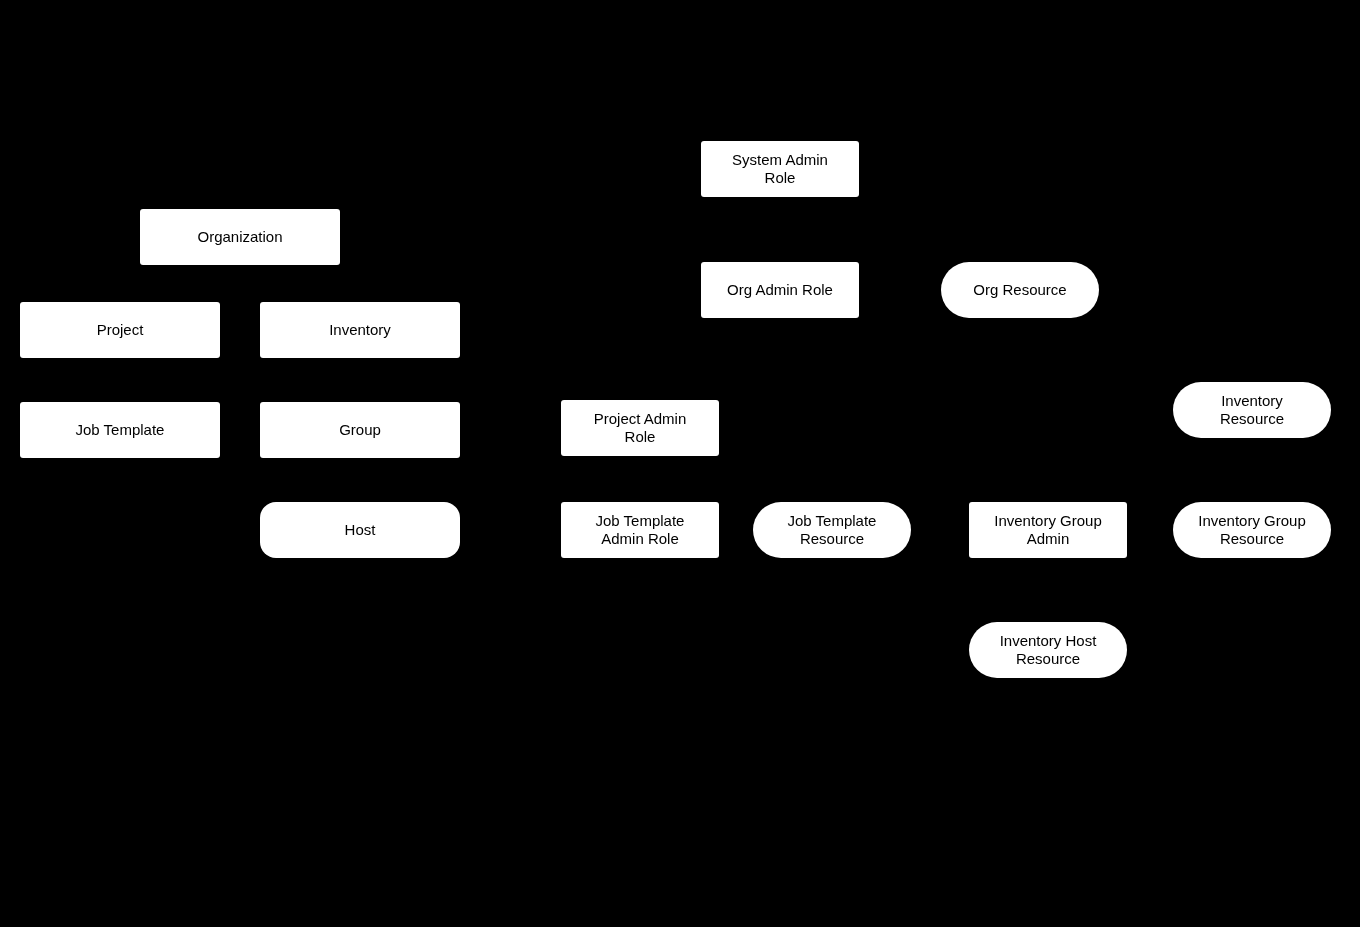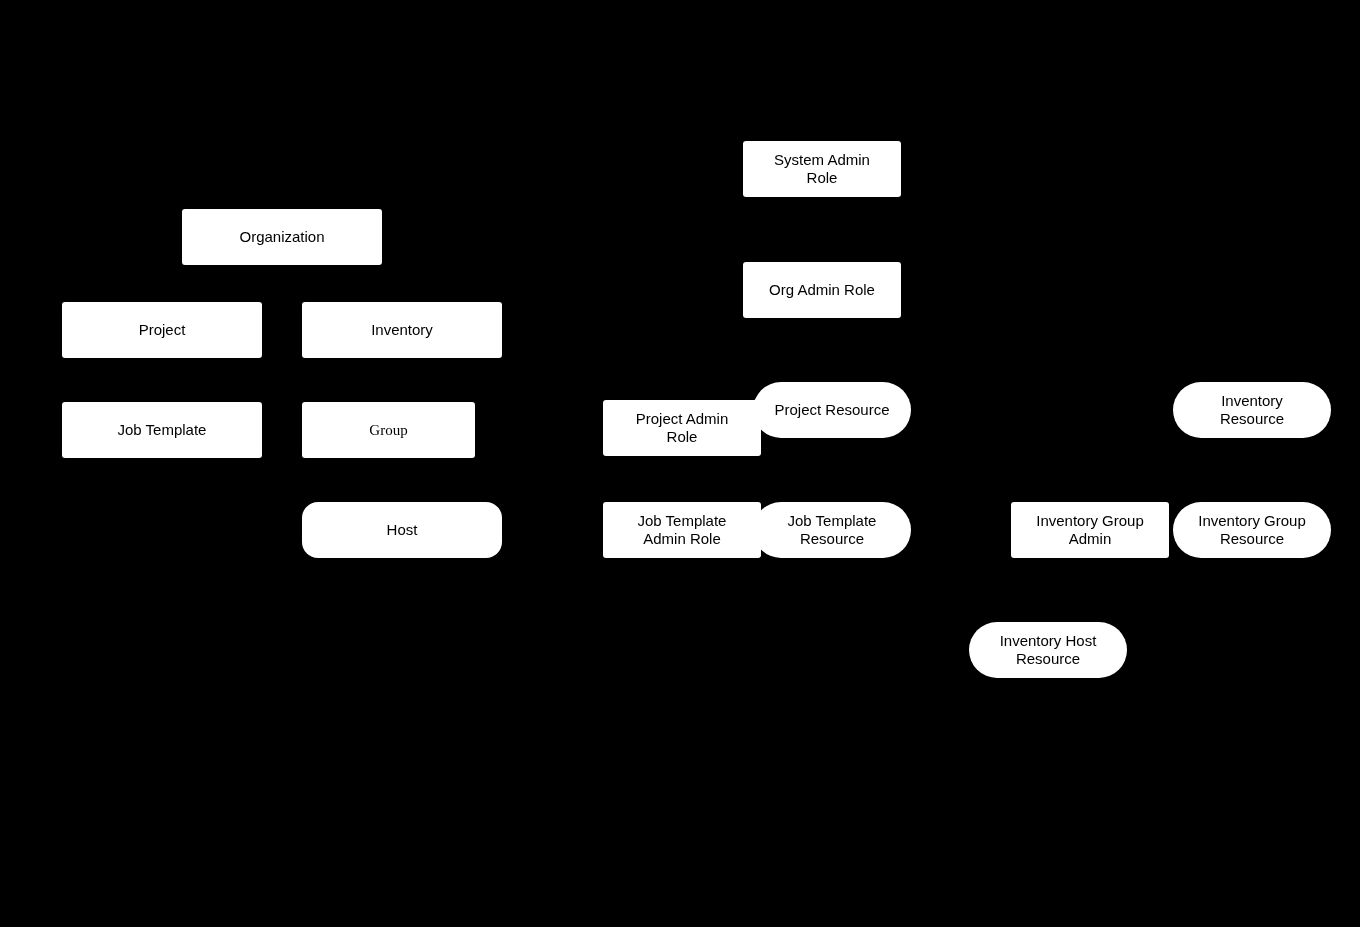--- a/index.html
+++ b/index.html
@@ -24,42 +24,41 @@
     align-items: center;
     justify-content: center;
     text-align: center;
     line-height: 1.2;
     font-size: 15px;
     padding: 2px 6px;
     white-space: pre-line;
   }
   .rect {
     border-radius: 3px;
-    margin-left: 42px;
   }
   .pill {
     border-radius: 999px;
   }
 </style>
 </head>
 <body>
 
 <div id="canvas">
     <div class="node rect" style="left: 140px; top: 209px; width: 200px; height: 56px;">Organization</div>
     <div class="node rect" style="left: 20px; top: 302px; width: 200px; height: 56px;">Project</div>
     <div class="node rect" style="left: 260px; top: 302px; width: 200px; height: 56px;">Inventory</div>
     <div class="node rect" style="left: 20px; top: 402px; width: 200px; height: 56px;">Job Template</div>
-    <div class="node rect" style="left: 260px; top: 402px; width: 173px; height: 56px; font-family: Liberation Serif, serif;">Group</div>
+    <div class="node rect" style="left: 260px; top: 402px; width: 200px; height: 56px;">Group</div>
     <div class="node rect" style="left: 260px; top: 502px; width: 200px; height: 56px; border-radius: 16px;">Host</div>
     <div class="node rect" style="left: 701px; top: 141px; width: 158px; height: 56px;">System Admin
 Role</div>
     <div class="node rect" style="left: 701px; top: 262px; width: 158px; height: 56px;">Org Admin Role</div>
+    <div class="node pill" style="left: 941px; top: 262px; width: 158px; height: 56px;">Org Resource</div>
     <div class="node rect" style="left: 561px; top: 400px; width: 158px; height: 56px;">Project Admin
 Role</div>
-    <div class="node pill" style="left: 753px; top: 382px; width: 158px; height: 56px;">Project Resource</div>
     <div class="node pill" style="left: 1173px; top: 382px; width: 158px; height: 56px;">Inventory
 Resource</div>
     <div class="node rect" style="left: 561px; top: 502px; width: 158px; height: 56px;">Job Template
 Admin Role</div>
     <div class="node pill" style="left: 753px; top: 502px; width: 158px; height: 56px;">Job Template
 Resource</div>
     <div class="node rect" style="left: 969px; top: 502px; width: 158px; height: 56px;">Inventory Group
 Admin</div>
     <div class="node pill" style="left: 1173px; top: 502px; width: 158px; height: 56px;">Inventory Group
 Resource</div>

